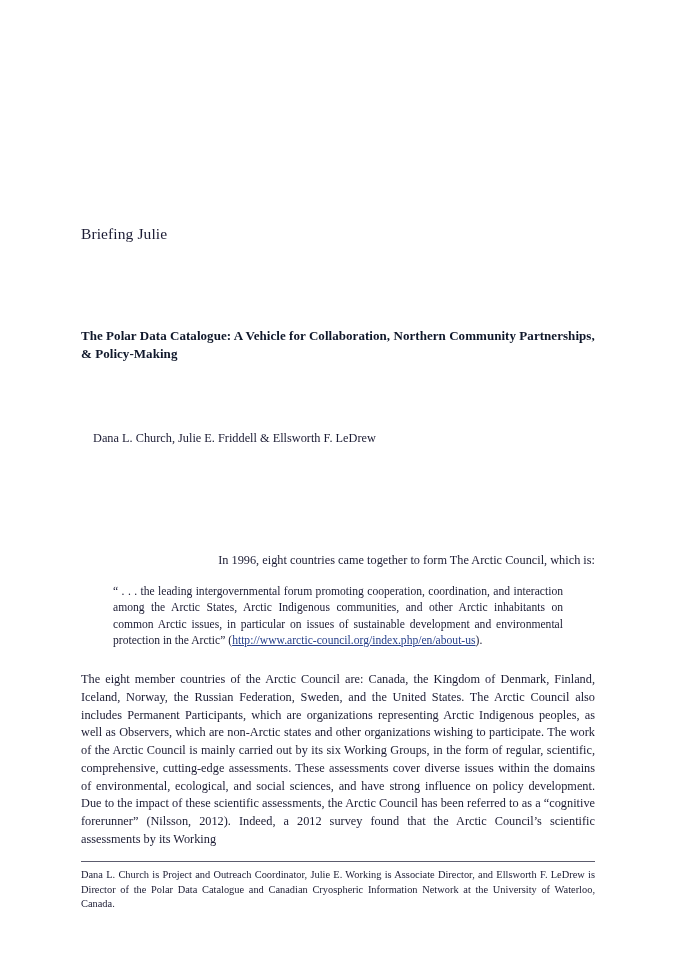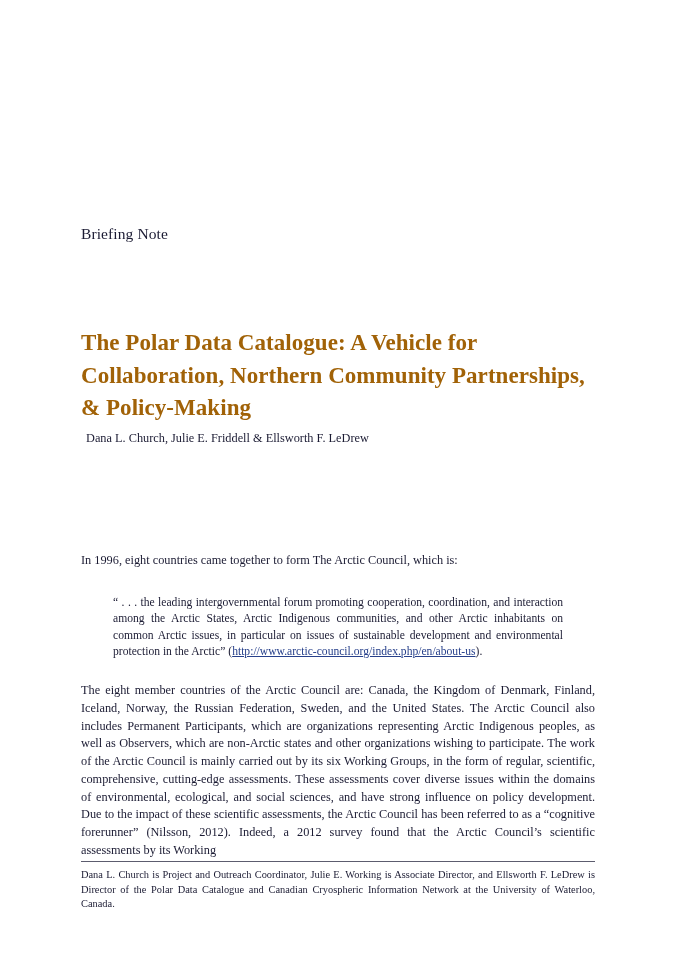--- a/index.html
+++ b/index.html
@@ -39,30 +39,30 @@
 
   
   .title-block {
     position: absolute;
     left: 81px;
     top: 327px;
     width: 516px;
   }
   .doc-title {
     margin: 0;
-    font-size: 23px;
+    font-size: 13px;
     font-weight: bold;
     line-height: 1.42;
-    color: #a16207;
+    color: #0f172a;
     letter-spacing: 0.05px;
   }
   .authors {
     margin: 0;
     position: absolute;
-    left: 5px;
+    left: 12px;
     top: 104px;
     font-size: 12.3px;
     line-height: 1.3;
     color: #1b1b33;
     white-space: nowrap;
   }
 
   
   .body-col {
     position: absolute;
@@ -73,25 +73,25 @@
   p.para {
     margin: 0;
     font-size: 12.3px;
     line-height: 17.7px;
     text-align: justify;
     text-justify: inter-word;
     color: #1b1b33;
     hyphens: none;
   }
   p.para.lead {
-    text-align: left;
+    text-align: right;
   }
 
   blockquote.quote {
-    margin: 25px 0 0 0;
+    margin: 14px 0 0 0;
     padding: 0;
     width: 450px;
     margin-left: 32px;
     font-size: 11.6px;
     line-height: 16.4px;
     text-align: justify;
     text-justify: inter-word;
     color: #1b1b33;
   }
   blockquote.quote p {
@@ -128,21 +128,21 @@
     text-align: justify;
     text-justify: inter-word;
     color: #1b1b33;
   }
 </style>
 </head>
 <body>
 
 <div class="page">
 
-  <div class="running-head">Briefing Note</div>
+  <div class="running-head">Briefing Julie</div>
 
   <div class="title-block">
     <h1 class="doc-title">The Polar Data Catalogue: A Vehicle for Collaboration, Northern Community Partnerships, &amp; Policy-Making</h1>
     <p class="authors">Dana L. Church, Julie E. Friddell &amp; Ellsworth F. LeDrew</p>
   </div>
 
   <div class="body-col">
 
     <p class="para lead">In 1996, eight countries came together to form The Arctic Council, which is:</p>
 

